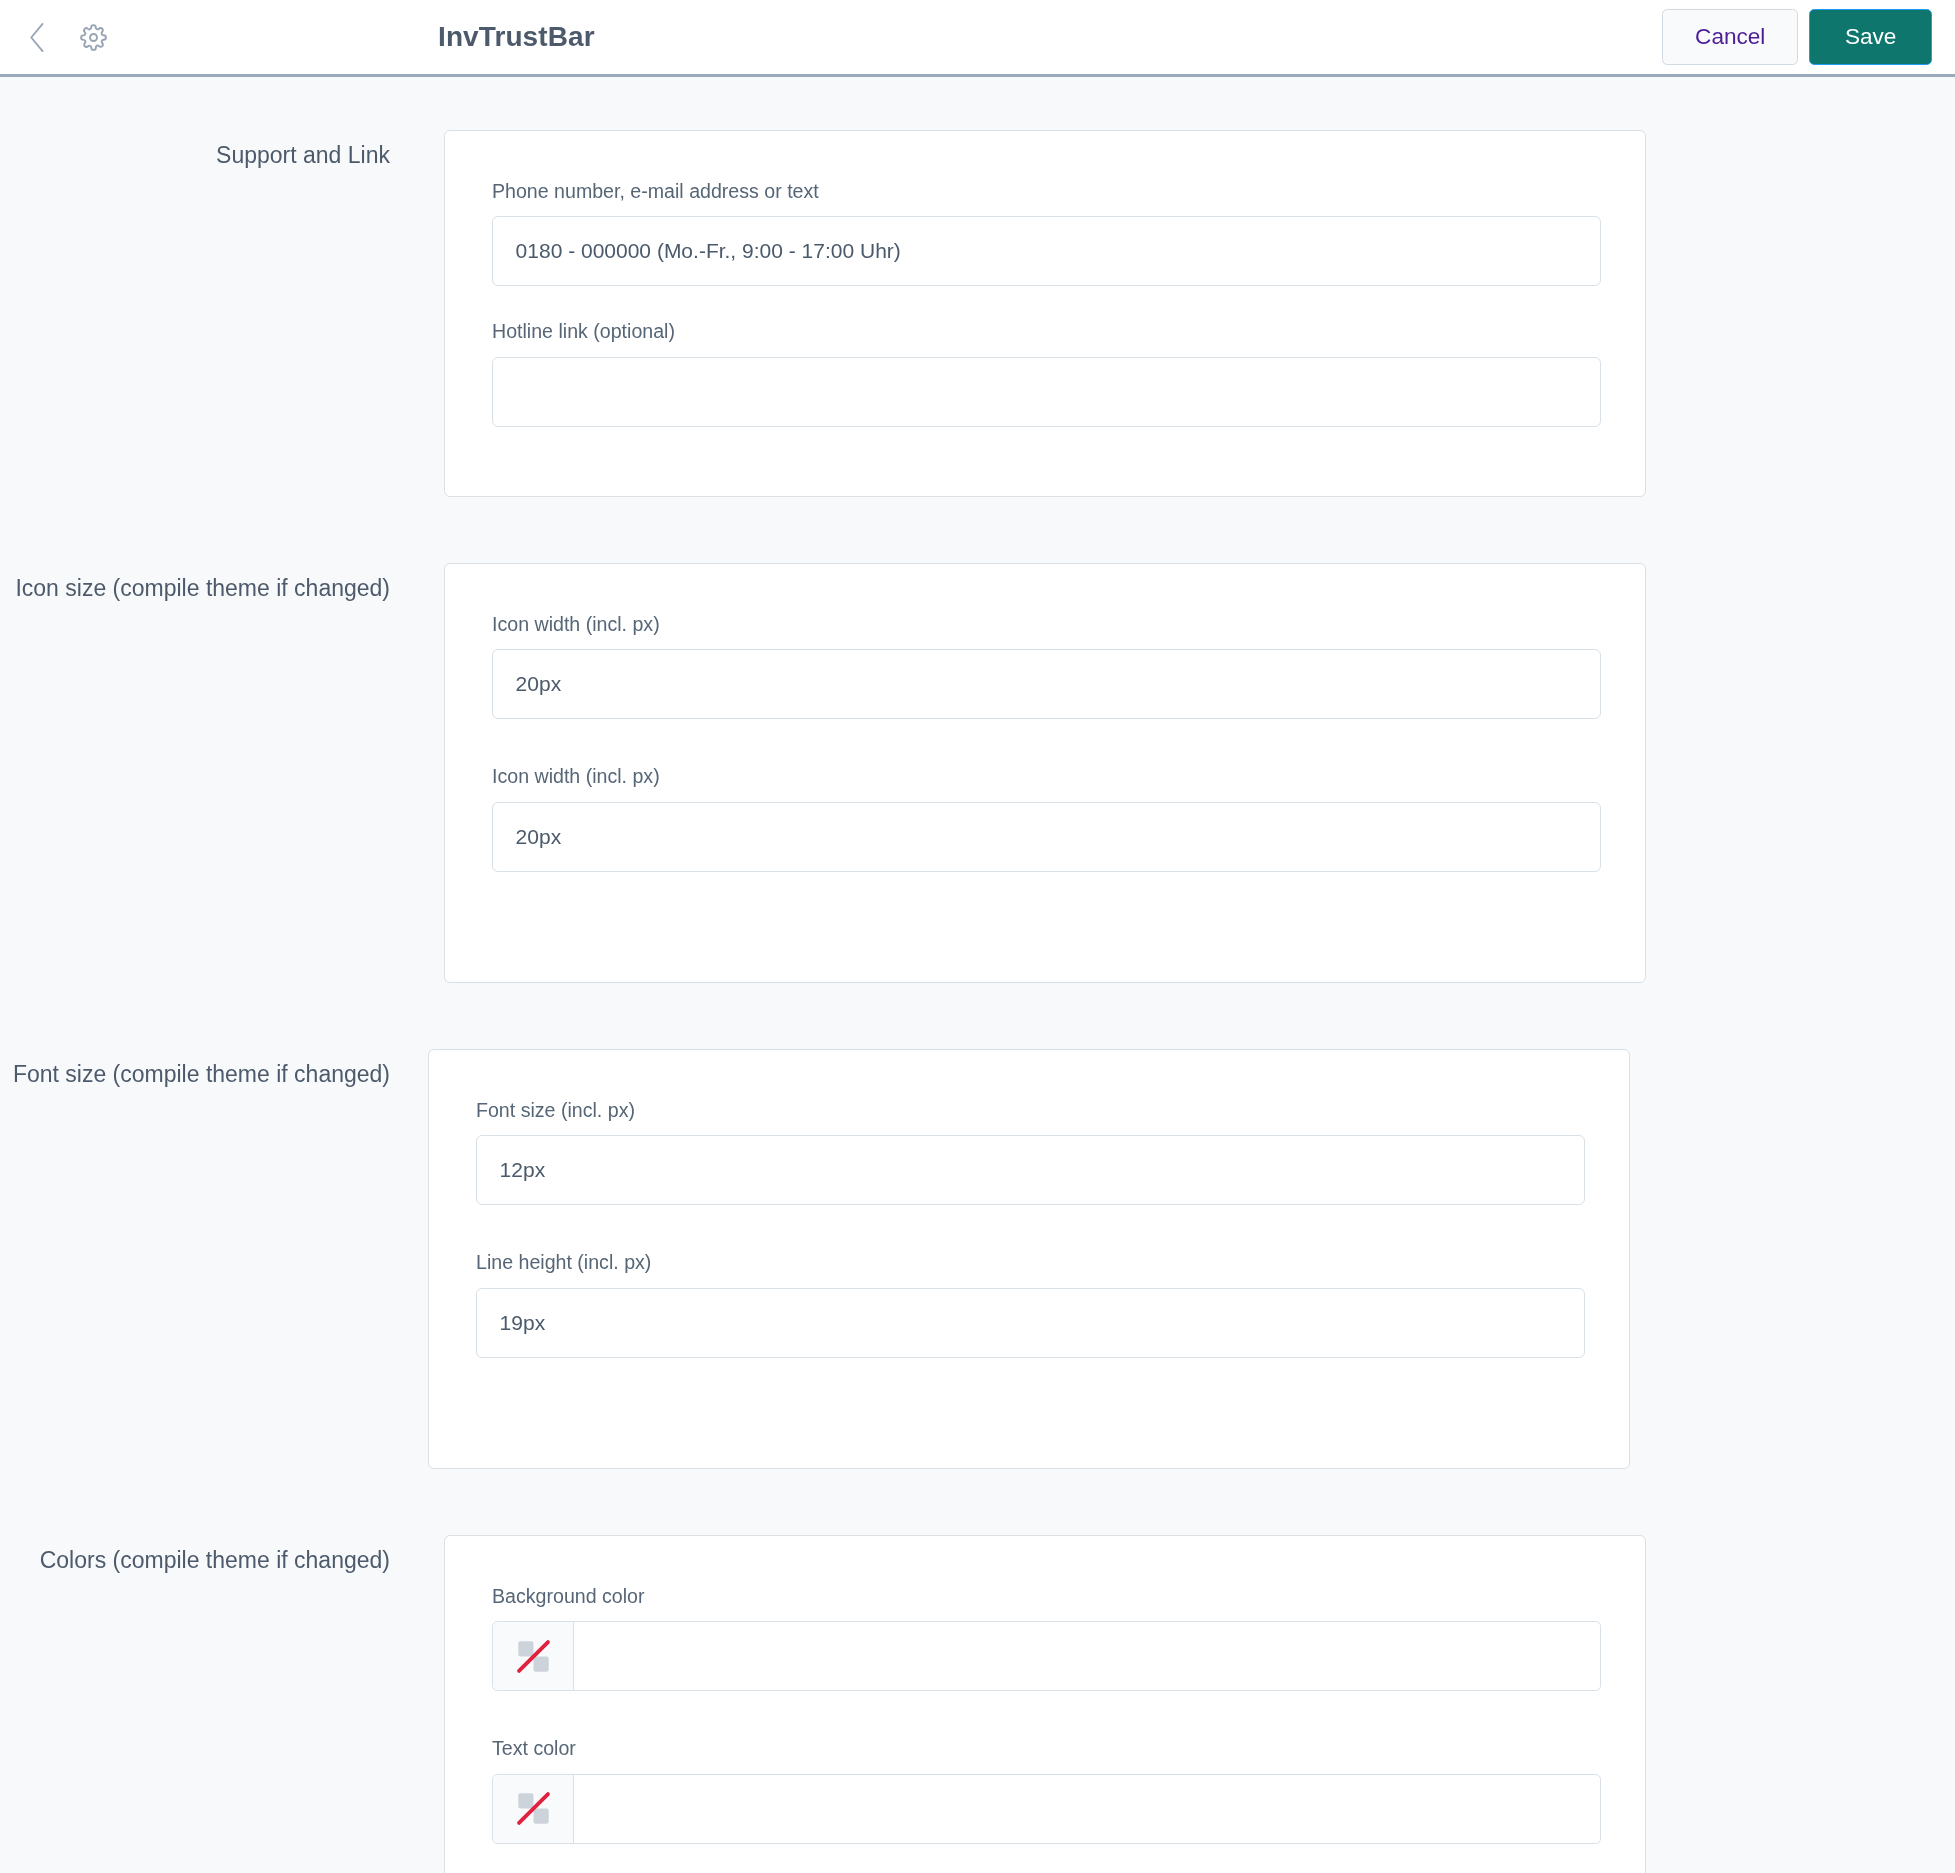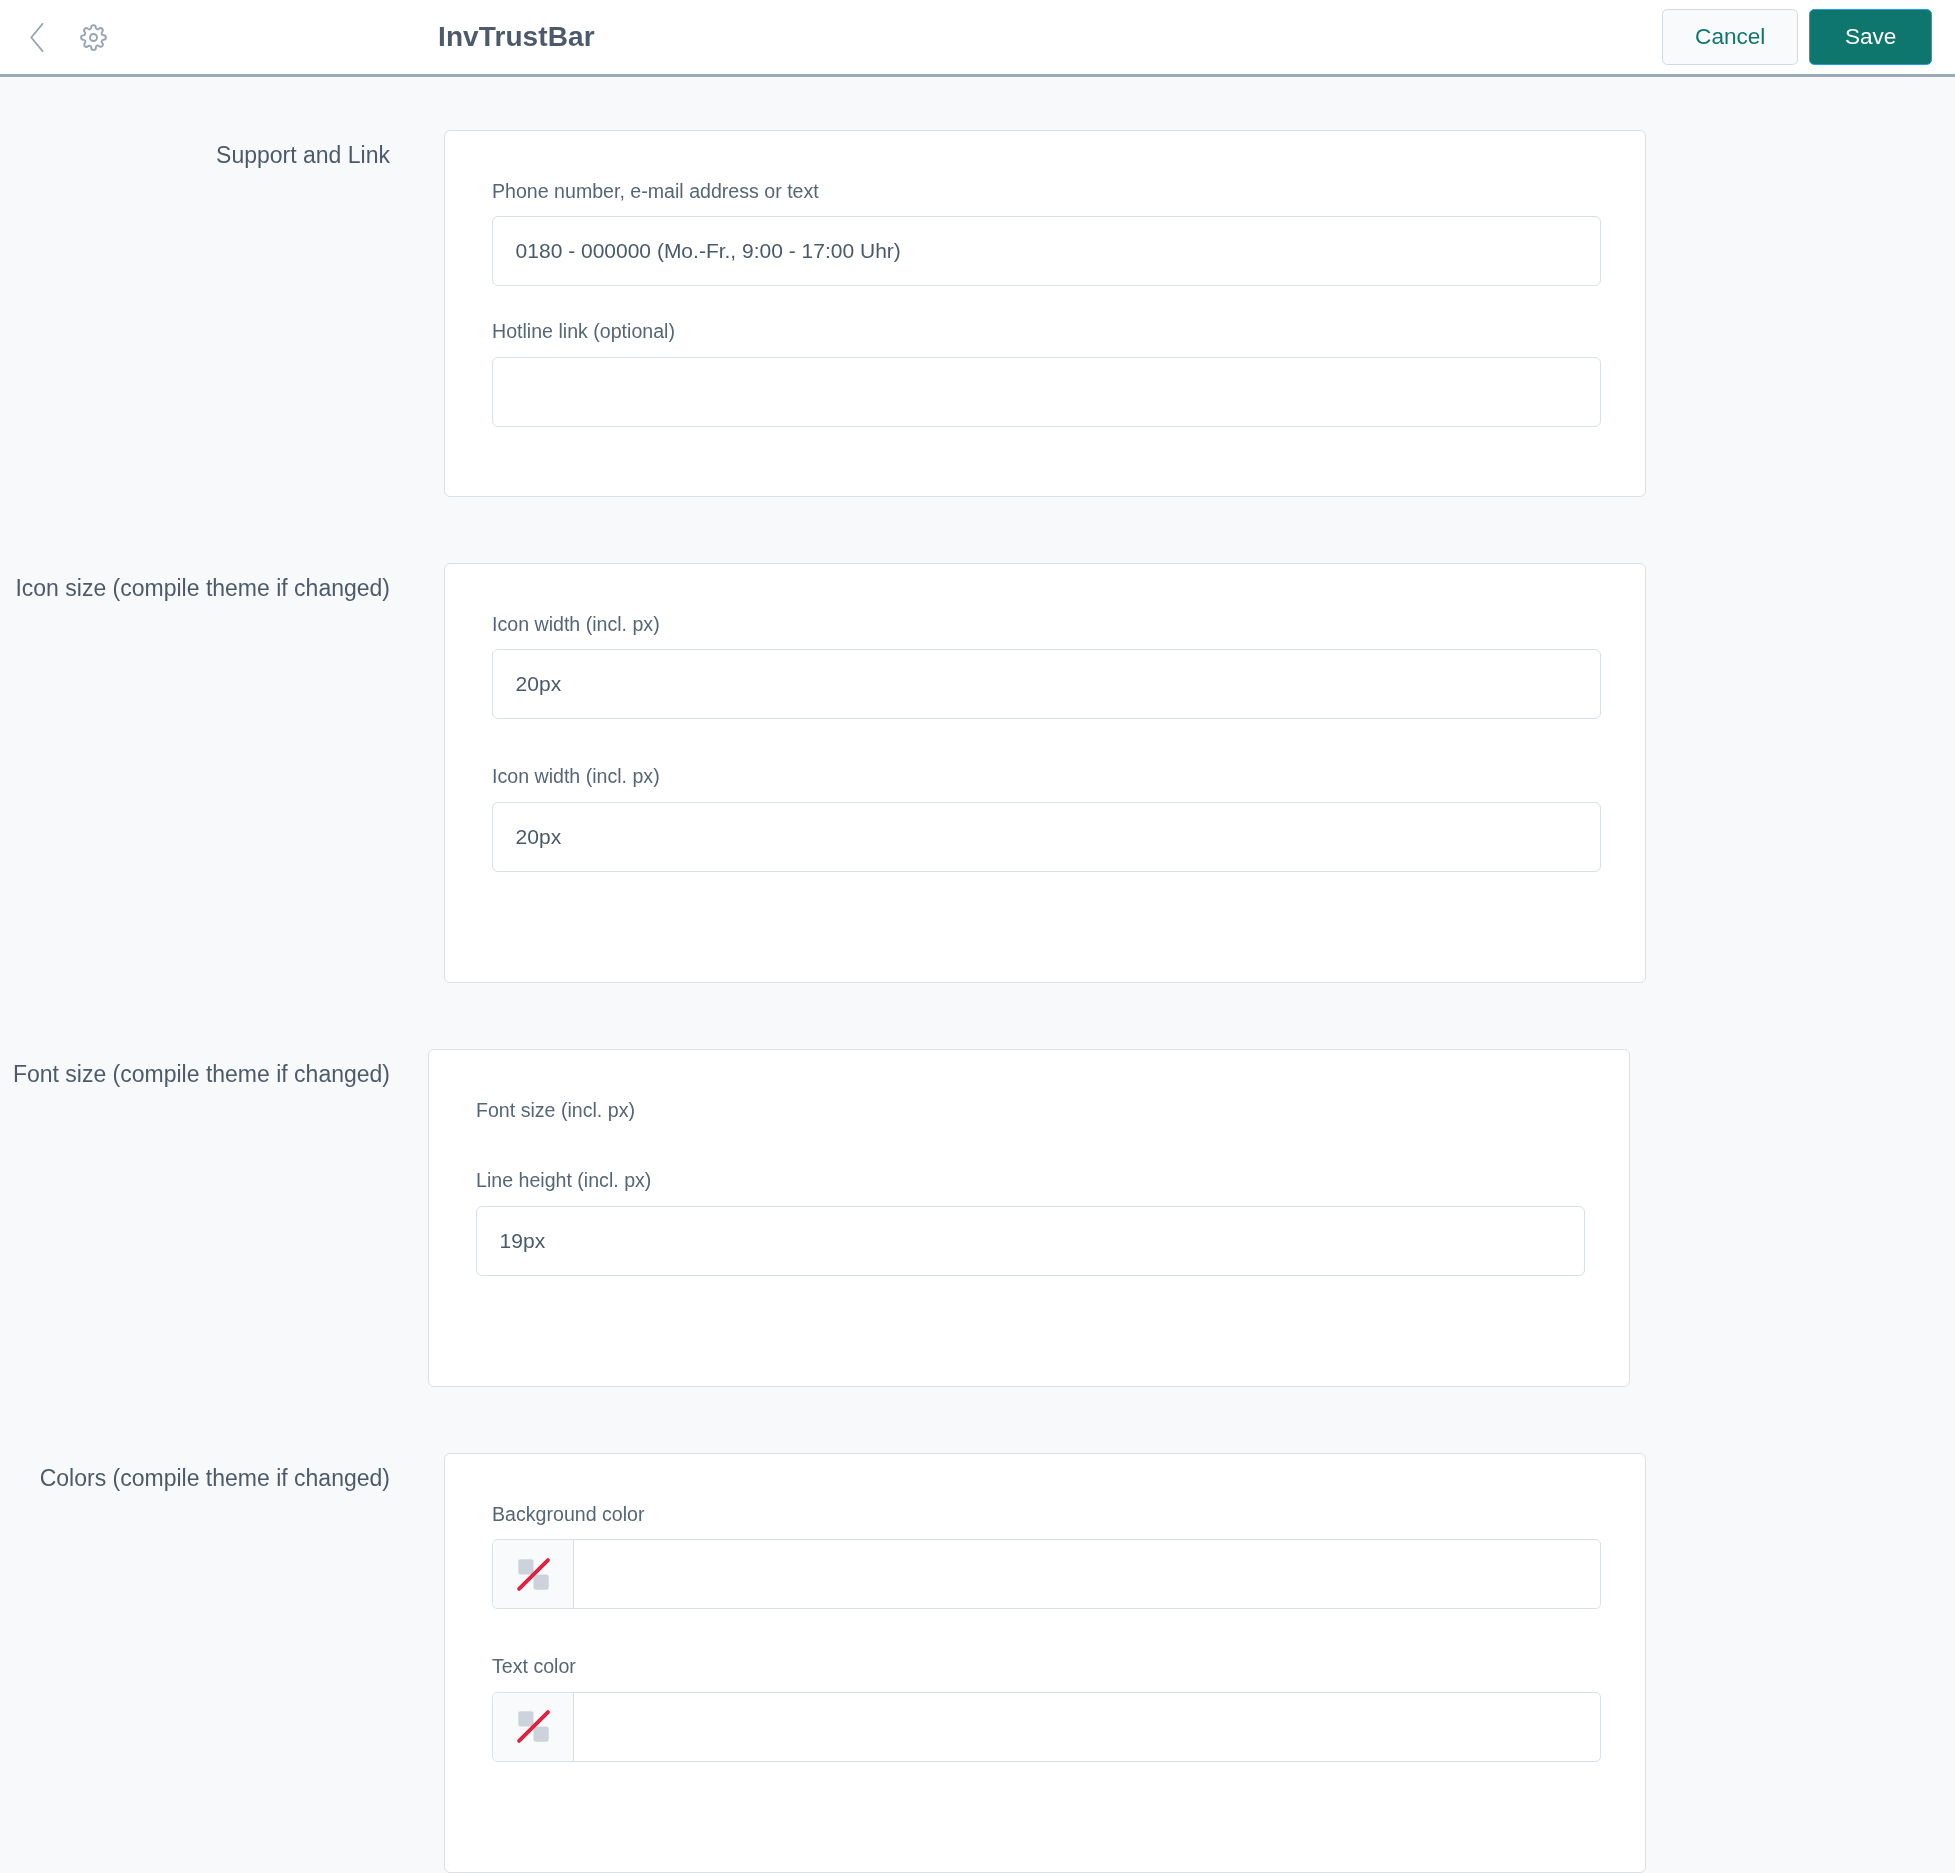--- a/index.html
+++ b/index.html
@@ -70,21 +70,21 @@
     align-items: center;
     justify-content: center;
     white-space: nowrap;
   }
 
   .btn-cancel {
     height: 56px;
     padding: 5px 32px;
     background: #f9fafb;
     border: 1.5px solid #d2dae1;
-    color: #0f766e;
+    color: #4c1d95;
   }
 
   .btn-save {
     height: 56px;
     padding: 0 35px;
     background: #0f766e;
     border: 1.5px solid #1e9bf5;
     color: #ffffff;
   }
 
@@ -242,20 +242,21 @@
         <div class="input">20px</div>
       </div>
     </div>
   </div>
 
   <div class="section">
     <div class="section-label">Font size (compile theme if changed)</div>
     <div class="card fontsize">
       <div class="field">
         <label class="field-label">Font size (incl. px)</label>
+        <div class="input">12px</div>
       </div>
       <div class="field">
         <label class="field-label">Line height (incl. px)</label>
         <div class="input">19px</div>
       </div>
     </div>
   </div>
 
   <div class="section">
     <div class="section-label">Colors (compile theme if changed)</div>

